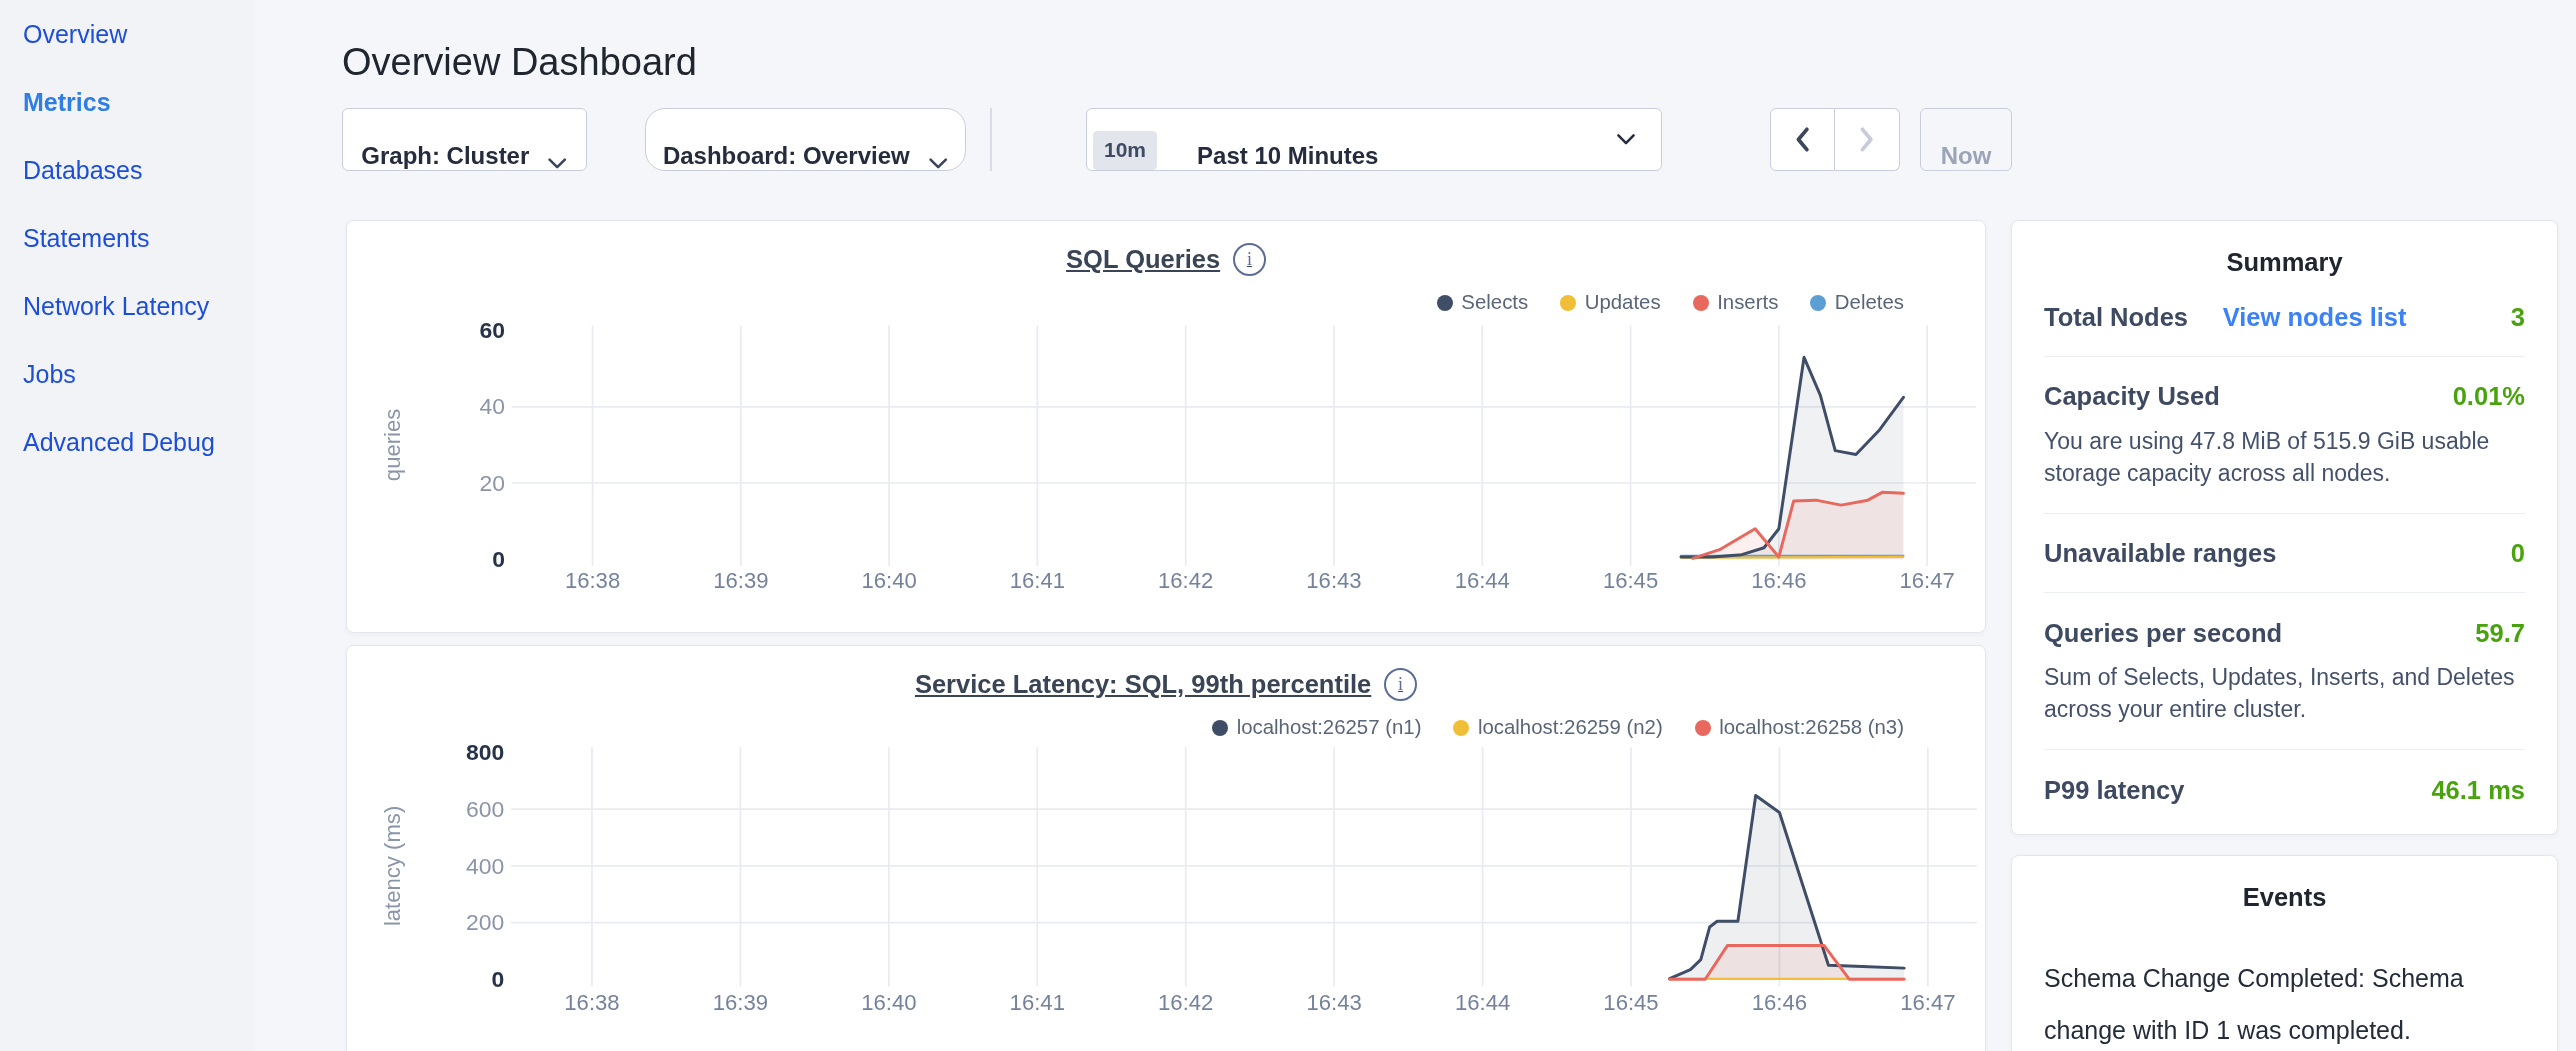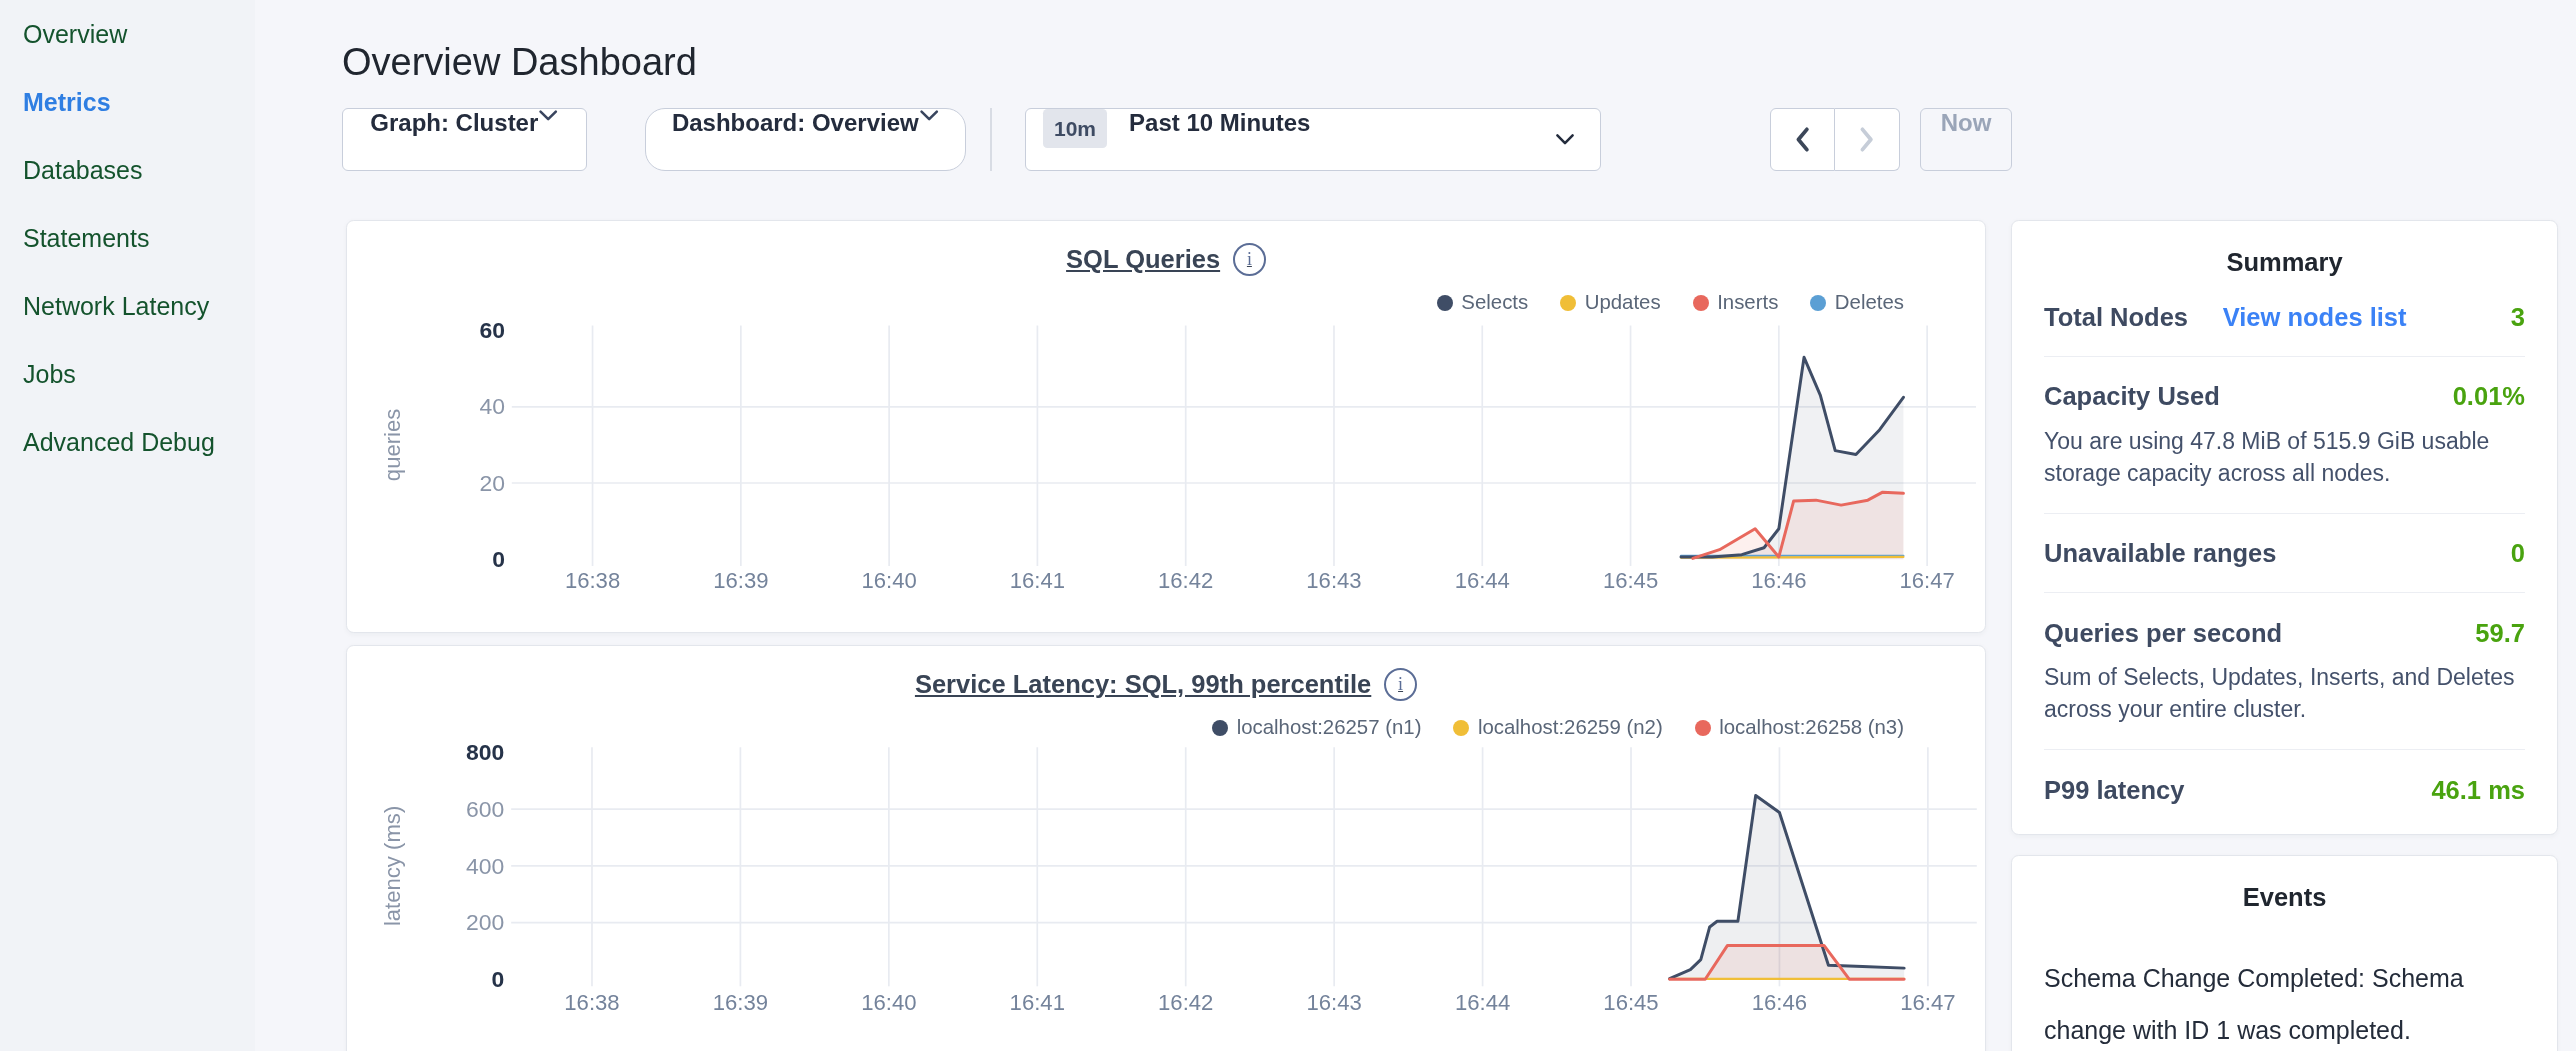--- a/index.html
+++ b/index.html
@@ -2,32 +2,32 @@
 <html style="font-size:13.6px"><head>
 <meta charset="utf-8">
 <style>
   html,body{margin:0;padding:0;}
   body{
     width:2576px;height:1051px;position:relative;overflow:hidden;
     background:#f5f6fa;font-family:"Liberation Sans",sans-serif;color:#3f4c63;
   }
   
   .sidebar{position:absolute;left:0;top:0;width:255px;height:1051px;background:#f1f3f7;padding-top:0;}
-  .sbitem{display:flex;align-items:center;height:68px;padding-left:23px;font-size:25px;color:#14532d;cursor:pointer;}
+  .sbitem{display:flex;align-items:center;height:68px;padding-left:23px;font-size:25px;color:#1d4ed8;cursor:pointer;}
   .sbitem.active{color:#2f7ee2;font-weight:700;}
   
   .pagetitle{position:absolute;left:342px;top:15.3px;font-size:38px;font-weight:500;color:#20262f;}
   
   .tbtn{position:absolute;top:108px;height:63px;background:#fff;border:1.7px solid #c8cedb;border-radius:6px;
-        box-sizing:border-box;display:flex;align-items:flex-start;justify-content:center;gap:0;
+        box-sizing:border-box;display:flex;align-items:flex-end;justify-content:center;gap:18px;
         font-size:24px;font-weight:700;color:#242c3d;cursor:pointer;}
   .dd1{left:342px;width:245px;}
   .dd2{left:645px;width:321px;border-radius:20px;}
   .tdivider{position:absolute;left:990px;top:108px;width:1.7px;height:63px;background:#d8dce4;}
-  .timesel{left:1025px;width:576px;justify-content:flex-start;padding:0 0 0 17px;}
+  .timesel{left:1086px;width:576px;justify-content:flex-start;padding:0 0 0 6px;}
   .timebadge{background:#e2e5ec;color:#3e4b63;font-size:21px;font-weight:700;border-radius:4.3px;padding:7.7px 11px;}
   .timelabel{margin-left:22px;}
   .timechev{position:absolute;right:24px;top:23px;}
   .navgroup{position:absolute;left:1770px;top:108px;width:131px;height:63px;display:flex;}
   .navbtn{width:65px;height:63px;background:#fff;border:1.7px solid #c8cedb;box-sizing:border-box;
           display:flex;align-items:center;justify-content:center;cursor:pointer;}
   .navbtn.prev{border-radius:6px 0 0 6px;}
   .navbtn.next{border-radius:0 6px 6px 0;border-left:none;}
   .nowbtn{left:1920px;width:92px;background:transparent;color:#9aa5b8;font-weight:700;}
   

